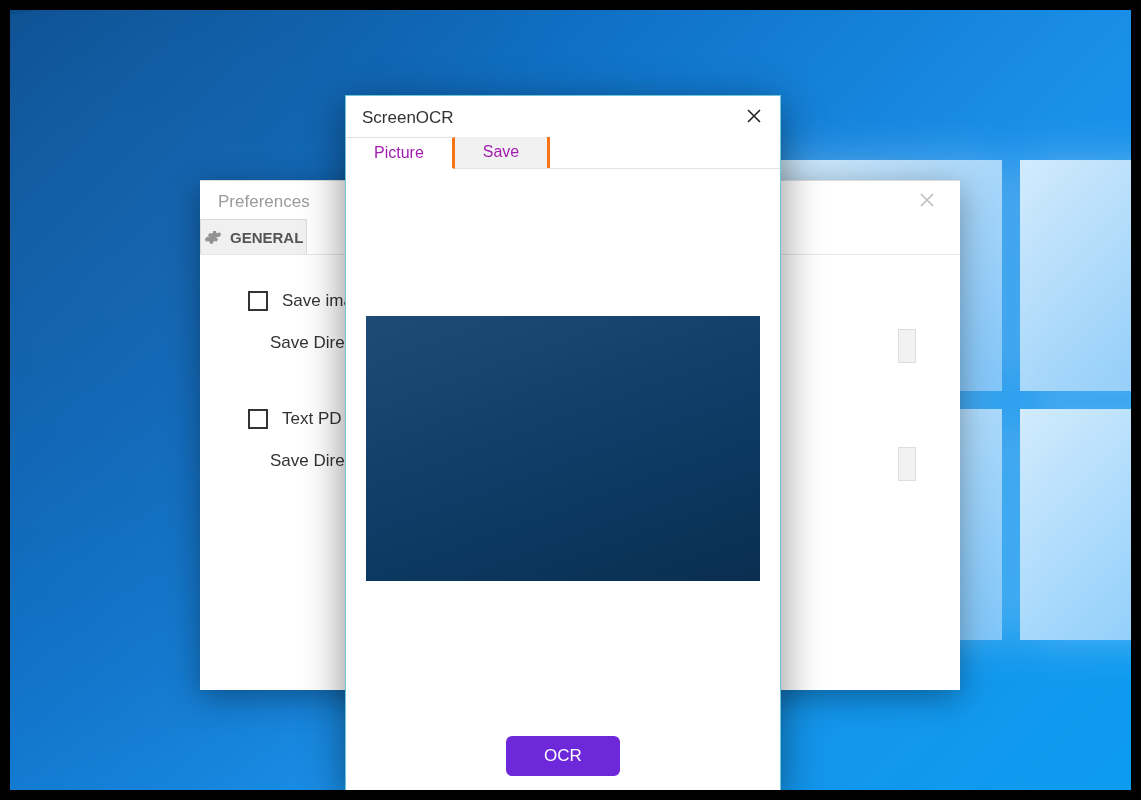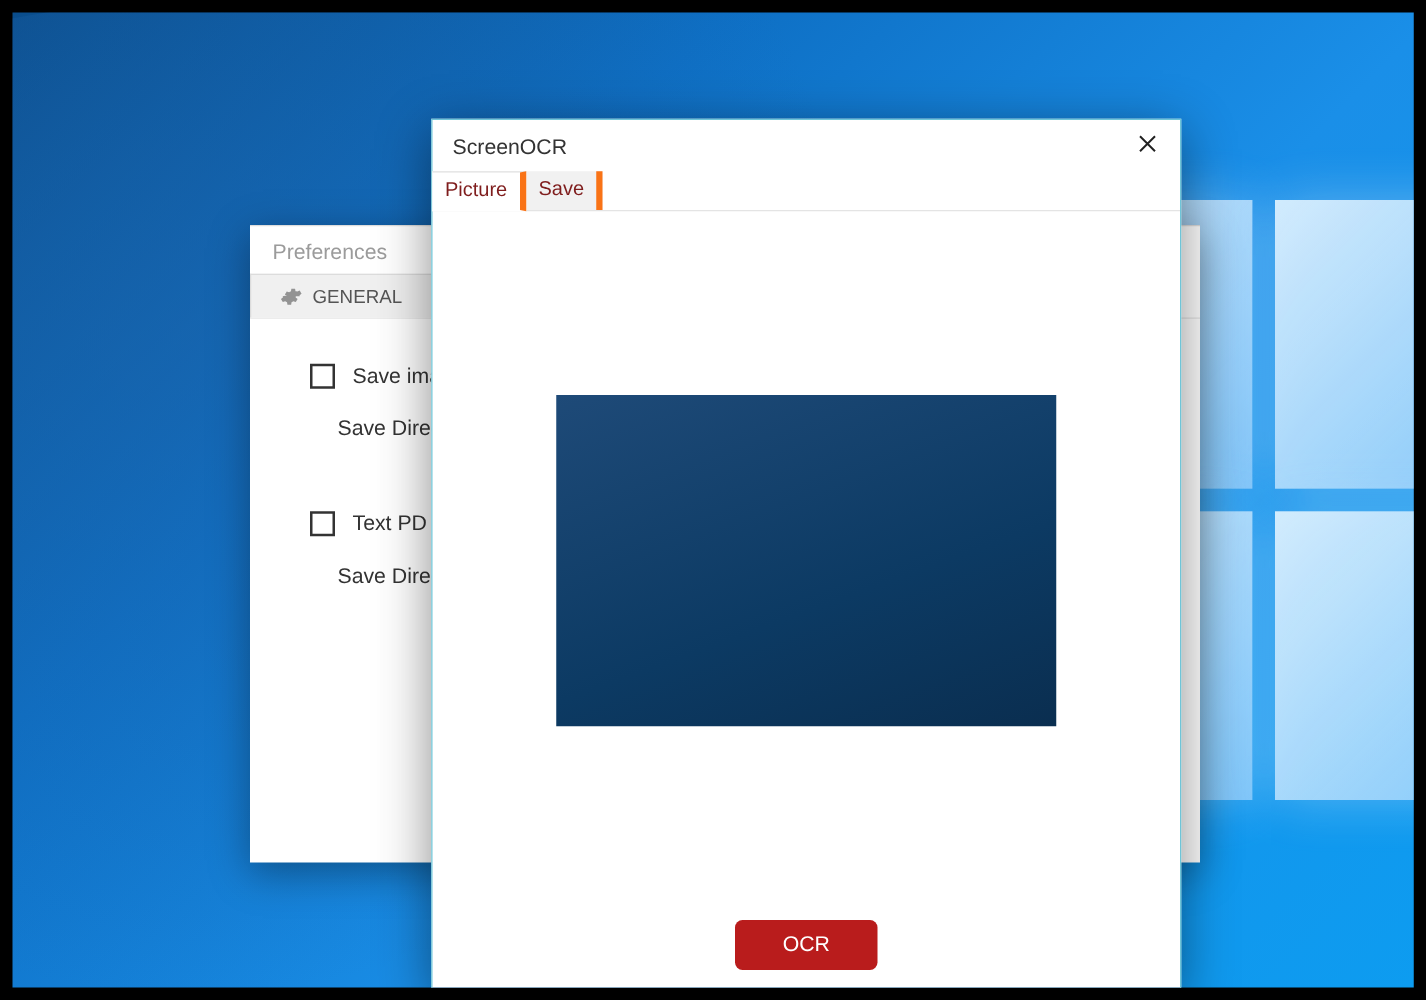--- a/index.html
+++ b/index.html
@@ -71,23 +71,23 @@
     .pref-tabs {
       border-bottom: 1px solid #e6e6e6;
     }
     .pref-tab {
       display: inline-flex;
       align-items: center;
       gap: 8px;
       background: #f0f0f0;
       border: 1px solid #dcdcdc;
       border-bottom: none;
-      padding: 8px 23px;
+      padding: 8px 3px;
       font-size: 15px;
-      font-weight: 400;
+      font-weight: 700;
       color: #555;
       margin-left: 0;
     }
     .gear-icon svg { width: 18px; height: 18px; display:block; }
     .pref-body {
       padding: 36px 30px;
       font-size: 17px;
       color: #333;
     }
     .pref-row {
@@ -109,21 +109,21 @@
       border: 2px solid #333;
       display: inline-block;
       flex-shrink: 0;
     }
 
     
     .ocr-window {
       position: absolute;
       left: 335px;
       top: 85px;
-      width: 600px;
+      width: 436px;
       height: 700px;
       background: #fff;
       box-shadow: 0 10px 40px rgba(0,0,0,0.45);
       border: 1px solid #6ec5d8;
       display: flex;
       flex-direction: column;
     }
     .ocr-titlebar {
       display: flex;
       align-items: center;
@@ -137,25 +137,25 @@
       color: #333;
       cursor: pointer;
       padding: 2px 8px;
     }
     .ocr-tabs {
       display: flex;
       border-bottom: 1px solid #e4e4e4;
       background: #fff;
     }
     .ocr-tab {
-      padding: 6px 10px;
+      padding: 6px 28px;
       font-size: 16px;
-      color: #7f1d1d;
+      color: #a21caf;
       background: #f1f1f1;
-      border-right: 5px solid #f97316;
+      border-right: 3px solid #f97316;
       cursor: pointer;
     }
     .ocr-tab.active {
       background: #fff;
       border-top: 1px solid #e0e0e0;
       border-bottom: 1px solid #fff;
       margin-bottom: -1px;
       position: relative;
       z-index: 1;
     }
@@ -170,21 +170,21 @@
       width: 400px;
       height: 265px;
       background: linear-gradient(160deg, #1e4a78 0%, #0c3a63 60%, #0a2e50 100%);
     }
     .ocr-footer {
       display: flex;
       justify-content: center;
       padding: 8px 0 18px 0;
     }
     .ocr-btn {
-      background: #b91c1c;
+      background: #6d28d9;
       color: #fff;
       border: none;
       border-radius: 6px;
       padding: 10px 38px;
       font-size: 17px;
       cursor: pointer;
     }
   </style>
 </head>
 <body>

